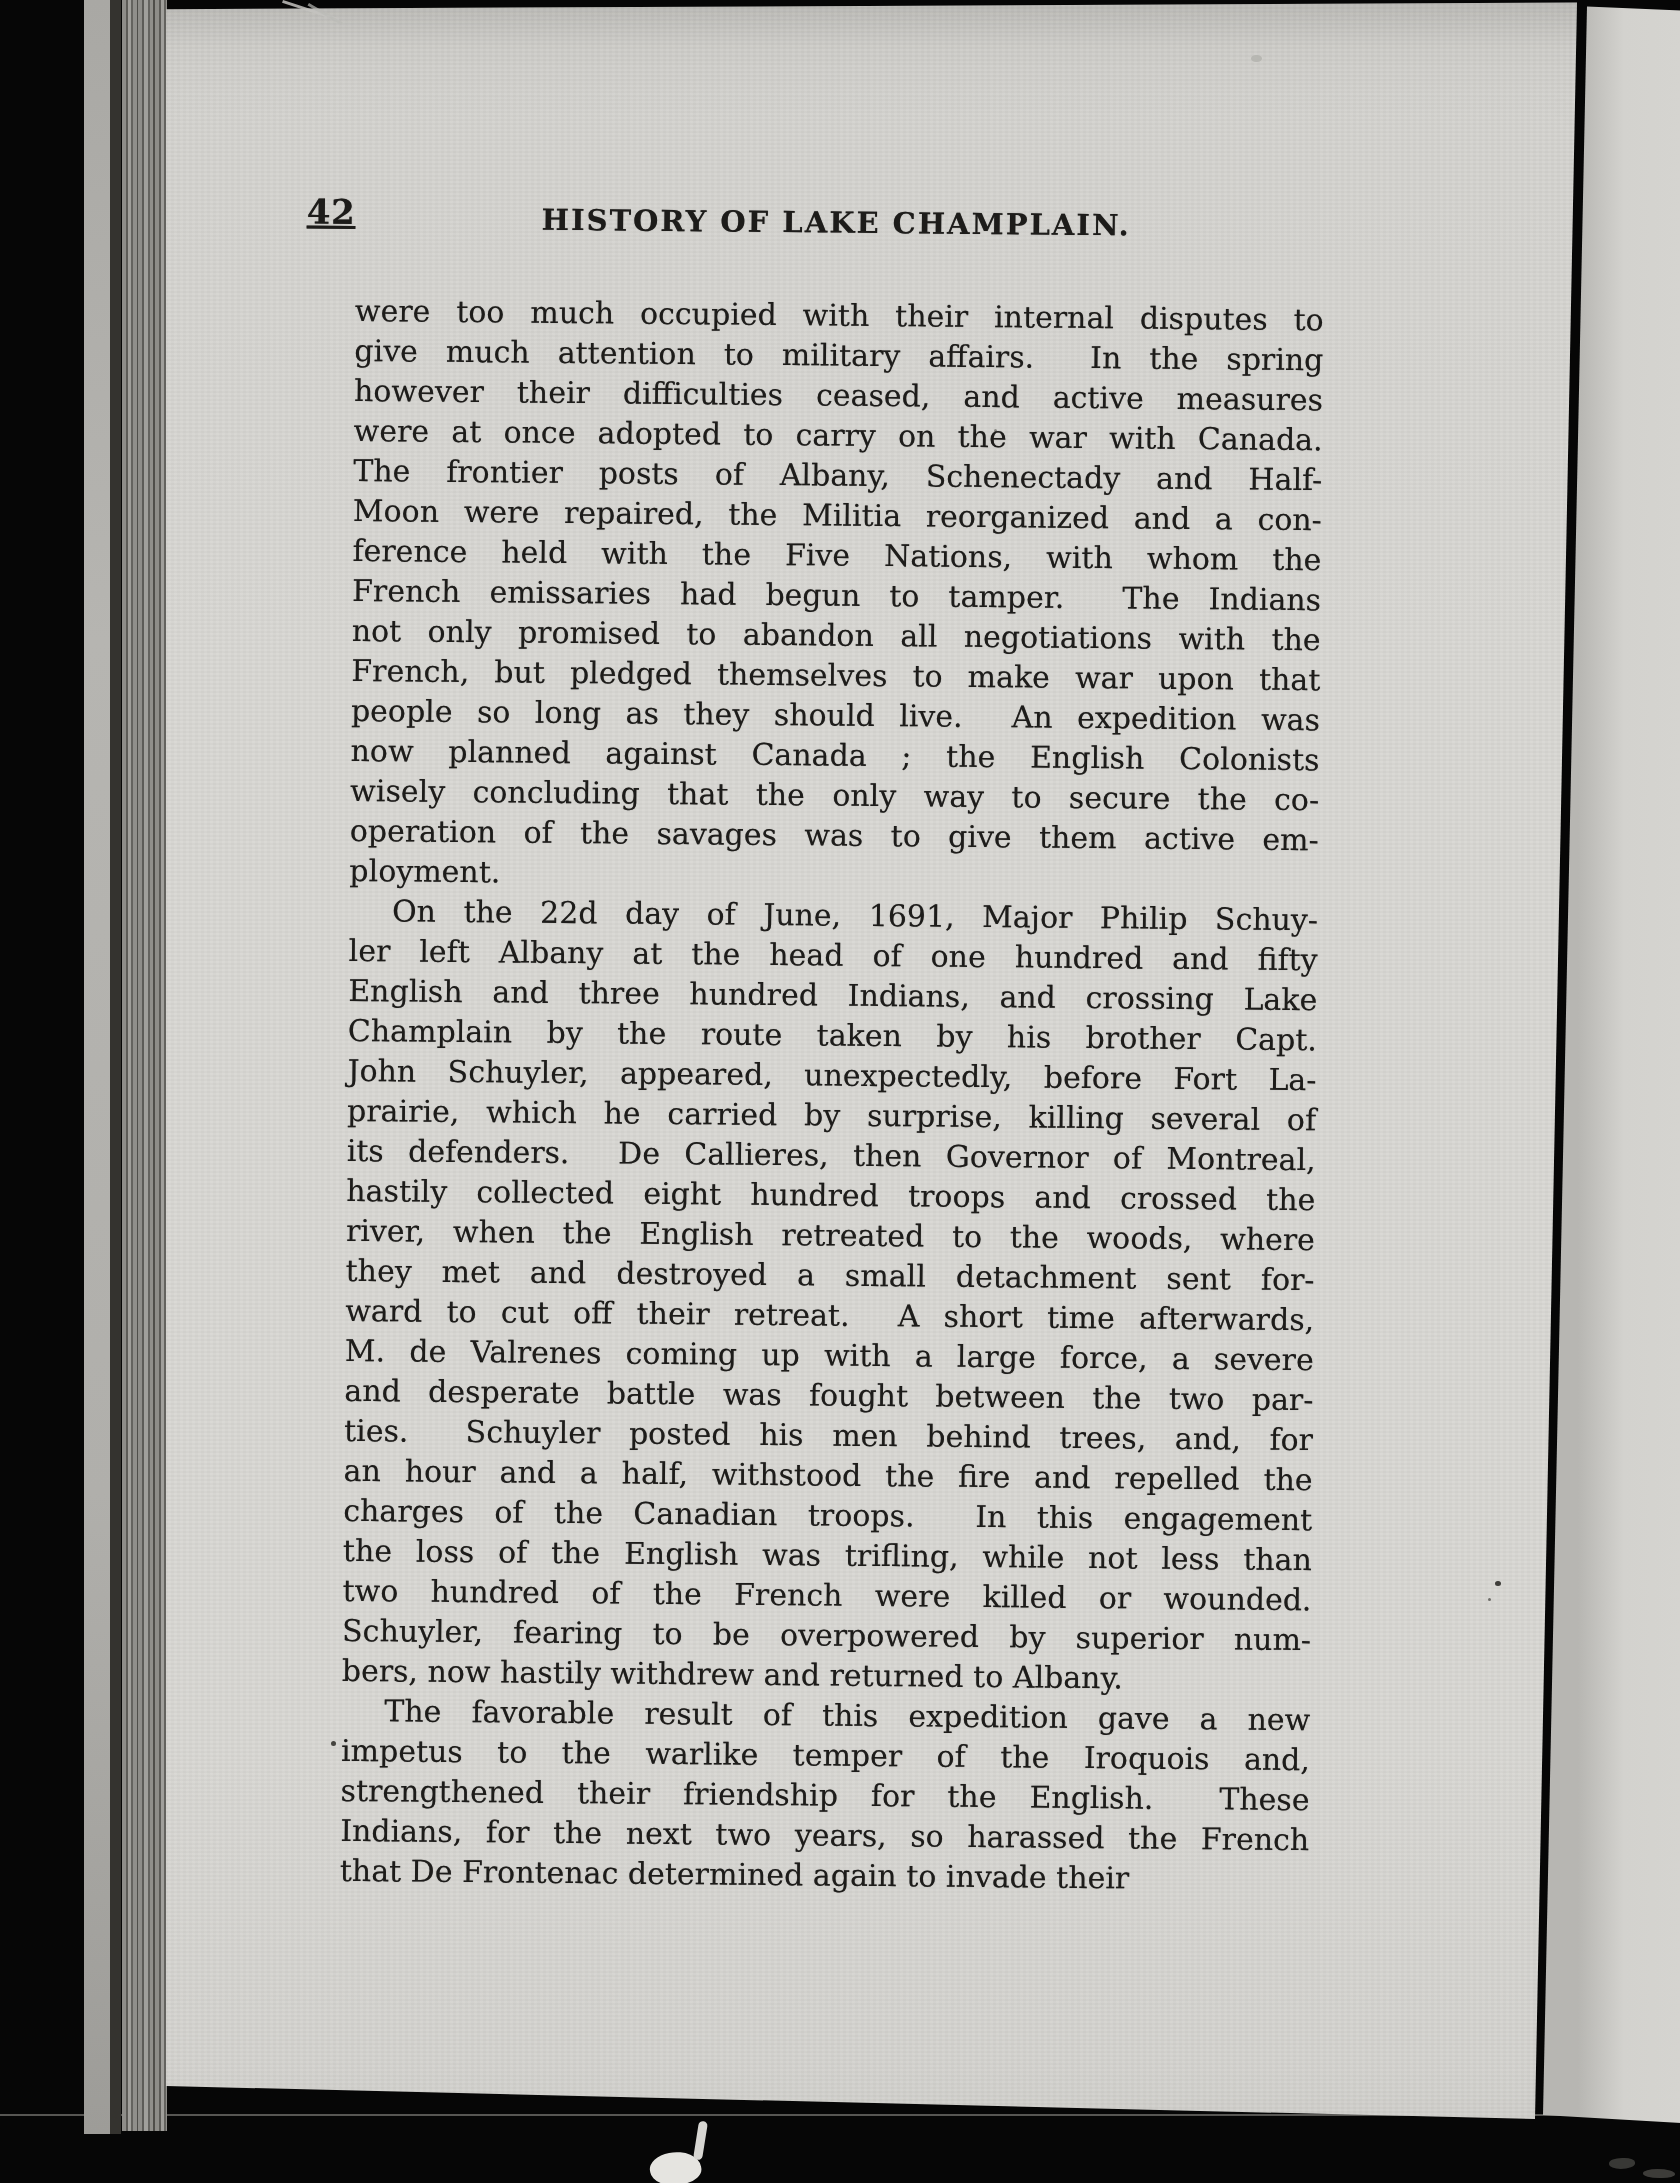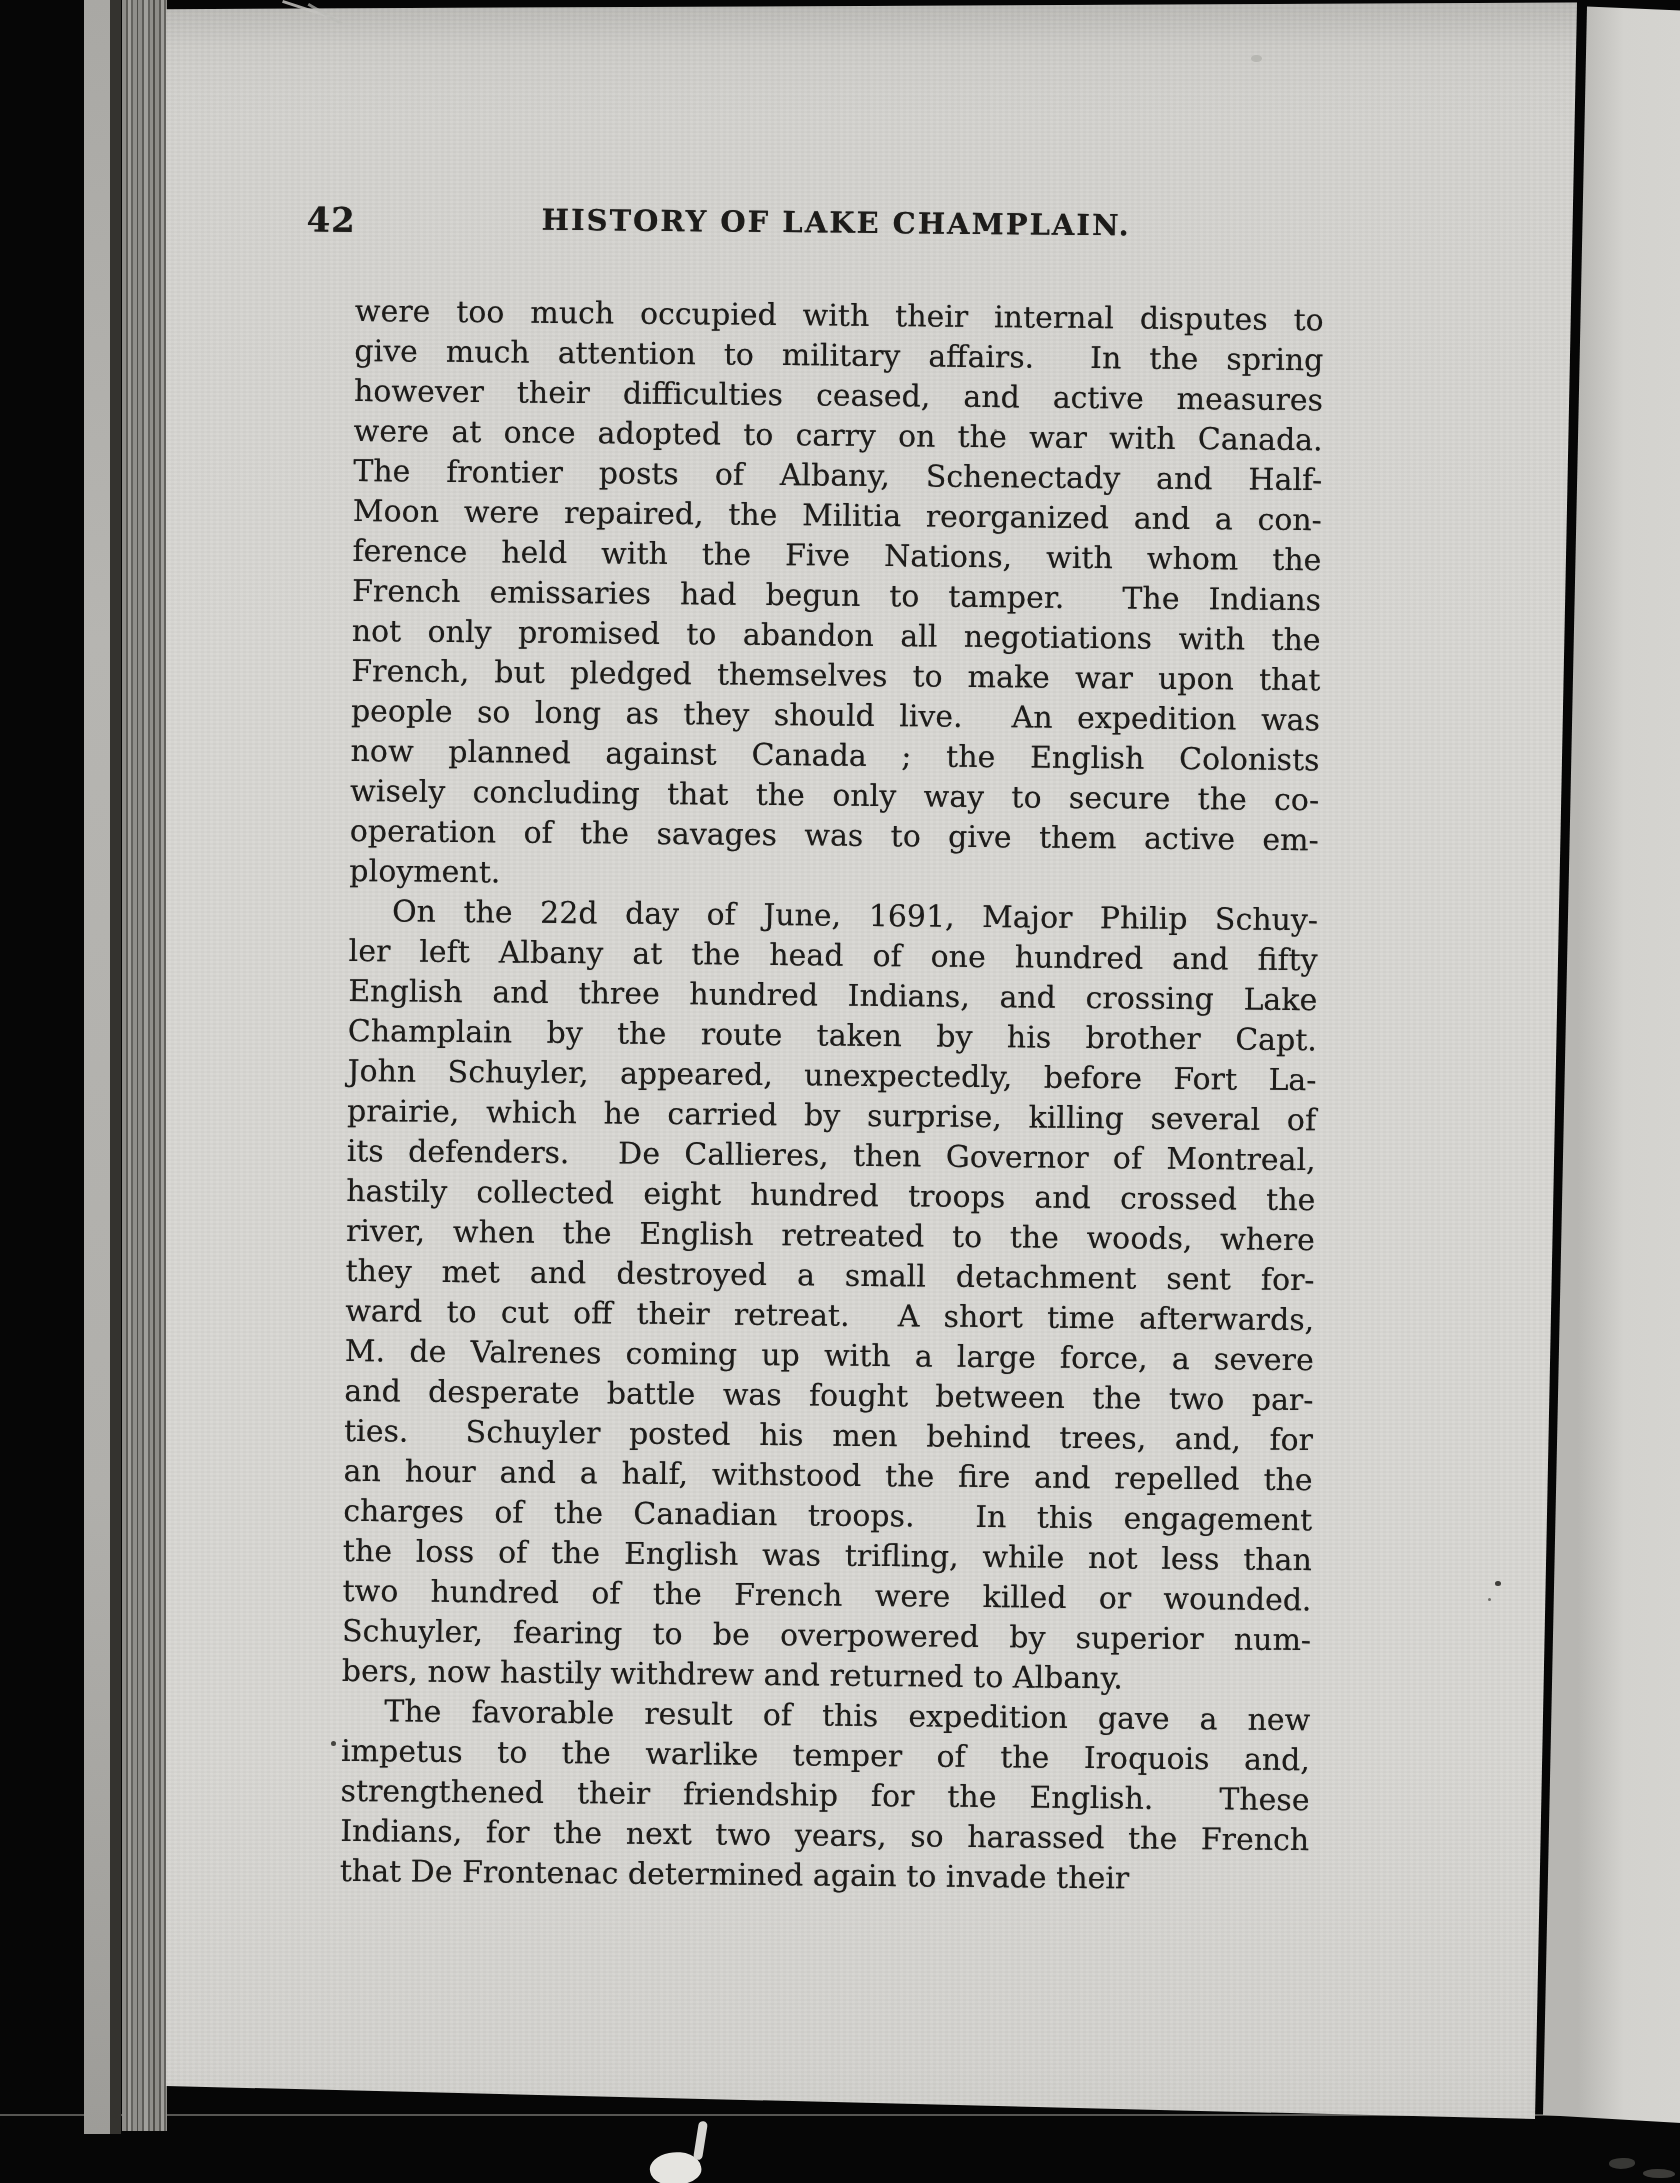--- a/index.html
+++ b/index.html
@@ -79,23 +79,24 @@
   .mark-br2{left:1643px;top:2169px;width:32px;height:9.2px;background:#555450;border-radius:45% 55% 40% 50%;opacity:.7;z-index:3;}
 
   
   .content{
     left:0;top:0;width:1681px;height:2183px;z-index:4;
     transform:rotate(0.55deg);
     transform-origin:355px 293px;
     color:#1d1c1a;
   }
   .page-number{
-    position:absolute;left:306px;top:200px;
+    position:absolute;left:306px;top:192px;
     font-size:34px;font-weight:bold;letter-spacing:0.7px;
     text-shadow:0 0 0.7px rgba(25,24,22,.6);
+    text-decoration:underline;
   }
   .running-head{
     position:absolute;left:541px;top:201px;
     font-size:29px;font-weight:bold;letter-spacing:2px;
     text-shadow:0 0 0.7px rgba(25,24,22,.6);
   }
   .text-block{
     position:absolute;left:355px;top:291px;width:969px;
     font-size:30px;line-height:40px;
     text-shadow:0 0 0.7px rgba(25,24,22,.55);

